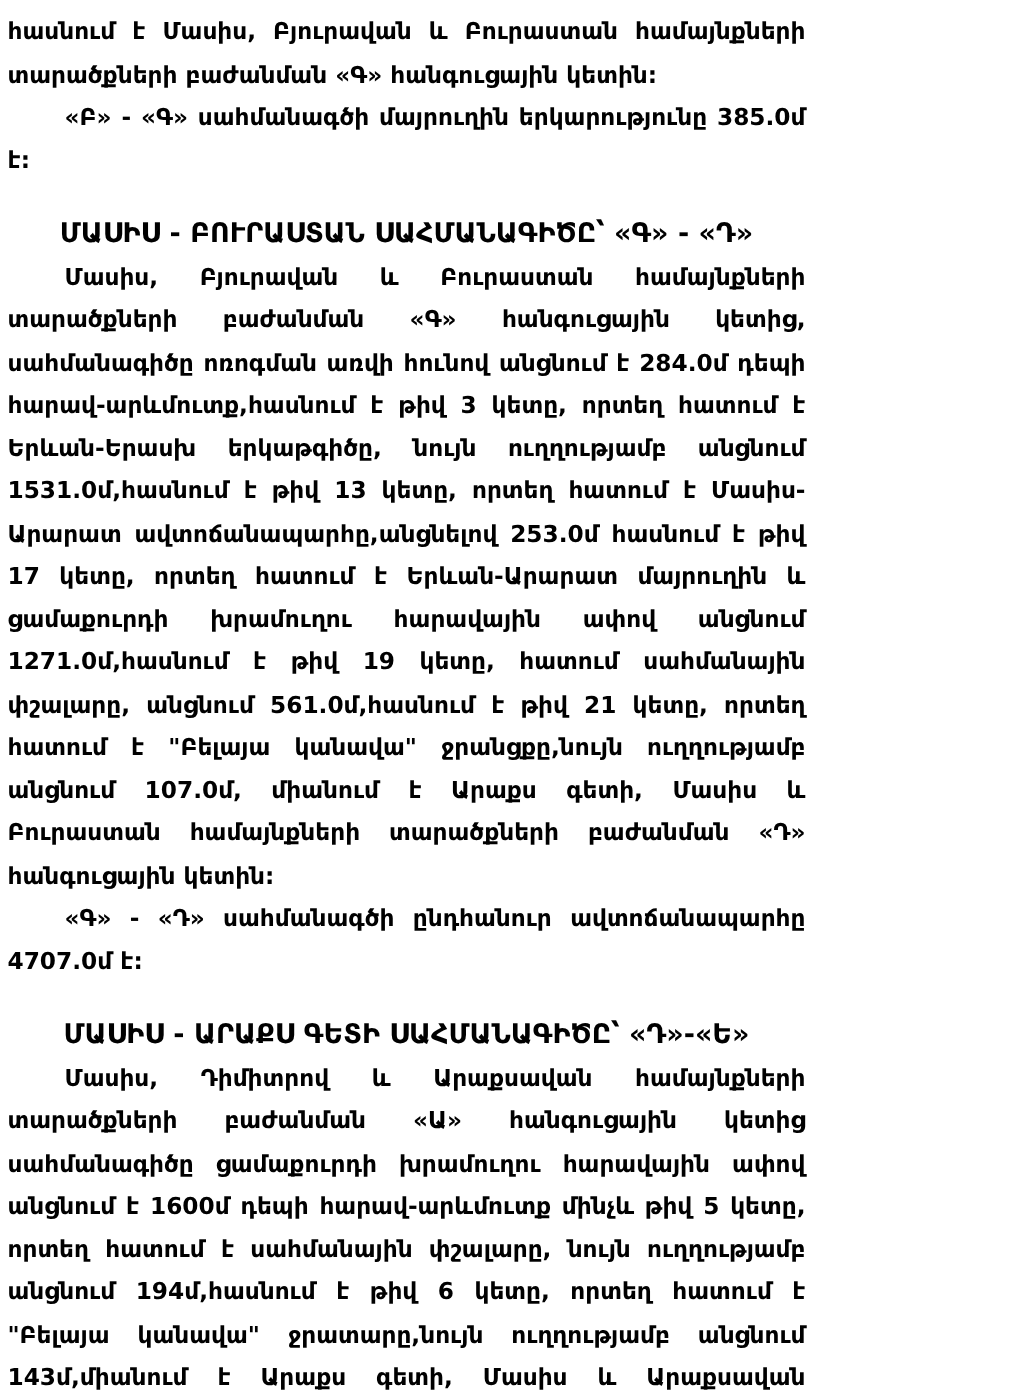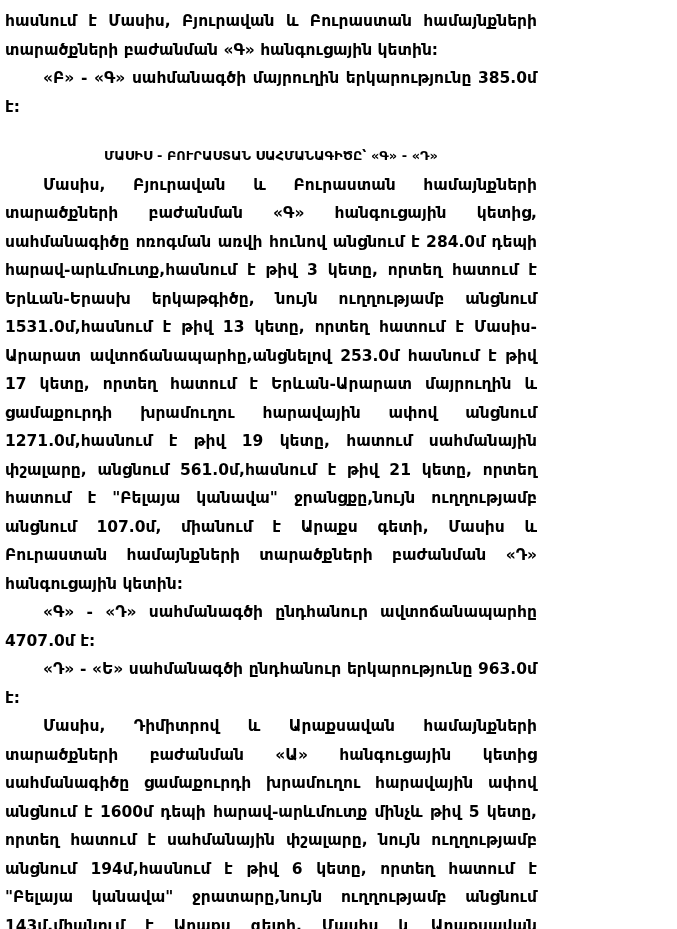--- a/index.html
+++ b/index.html
@@ -21,41 +21,41 @@
     margin: 0;
     text-align: justify;
     line-height: 28.5px;
     letter-spacing: 0px;
   }
   .ind1 { text-indent: 38px; }
   .ind2 { text-indent: 75px; }
   .heading {
     margin: 21px 0 0 0;
     text-align: center;
-    font-size: 13px;
+    font-size: 18px;
     font-weight: bold;
     line-height: 28.5px;
   }
 </style>
 </head>
 <body>
 
 <div class="page">
 
   <p class="para">հասնում է Մասիս, Բյուրավան և Բուրաստան համայնքների տարածքների բաժանման «Գ» հանգուցային կետին:</p>
   <p class="para ind1">«Բ» - «Գ» սահմանագծի մայրուղին երկարությունը 385.0մ է:</p>
 
   <div>
     <h2 class="heading">ՄԱՍԻՍ - ԲՈՒՐԱՍՏԱՆ ՍԱՀՄԱՆԱԳԻԾԸ՝ «Գ» - «Դ»</h2>
     <p class="para ind1">Մասիս, Բյուրավան և Բուրաստան համայնքների տարածքների բաժանման «Գ» հանգուցային կետից, սահմանագիծը ոռոգման առվի հունով անցնում է 284.0մ դեպի հարավ-արևմուտք,հասնում է թիվ 3 կետը, որտեղ հատում է Երևան-Երասխ երկաթգիծը, նույն ուղղությամբ անցնում 1531.0մ,հասնում է թիվ 13 կետը, որտեղ հատում է Մասիս-Արարատ ավտոճանապարհը,անցնելով 253.0մ հասնում է թիվ 17 կետը, որտեղ հատում է Երևան-Արարատ մայրուղին և ցամաքուրդի խրամուղու հարավային ափով անցնում 1271.0մ,հասնում է թիվ 19 կետը, հատում սահմանային փշալարը, անցնում 561.0մ,հասնում է թիվ 21 կետը, որտեղ հատում է "Բելայա կանավա" ջրանցքը,նույն ուղղությամբ անցնում 107.0մ, միանում է Արաքս գետի, Մասիս և Բուրաստան համայնքների տարածքների բաժանման «Դ» հանգուցային կետին:</p>
     <p class="para ind1">«Գ» - «Դ» սահմանագծի ընդհանուր ավտոճանապարհը 4707.0մ է:</p>
   </div>
 
   <div>
-    <p class="para ind1">«Դ» - «Ե» սահմանագծի ընդհանուր երկարությունը 963.0մ է:</p>
+    <h2 class="heading">ՄԱՍԻՍ - ԱՐԱՔՍ ԳԵՏԻ ՍԱՀՄԱՆԱԳԻԾԸ՝ «Դ»-«Ե»</h2>
   </div>
 
   <div>
     <p class="para ind1">Մասիս, Դիմիտրով և Արաքսավան համայնքների տարածքների բաժանման «Ա» հանգուցային կետից սահմանագիծը ցամաքուրդի խրամուղու հարավային ափով անցնում է 1600մ դեպի հարավ-արևմուտք մինչև թիվ 5 կետը, որտեղ հատում է սահմանային փշալարը, նույն ուղղությամբ անցնում 194մ,հասնում է թիվ 6 կետը, որտեղ հատում է "Բելայա կանավա" ջրատարը,նույն ուղղությամբ անցնում 143մ,միանում է Արաքս գետի, Մասիս և Արաքսավան համայնքների տարածքների բաժանման «Ե» հանգուցային կետին; որը գտնվում է Արաքս գետի ափին:</p>
 
   </div>
 
 </div>
 
 </body></html>

